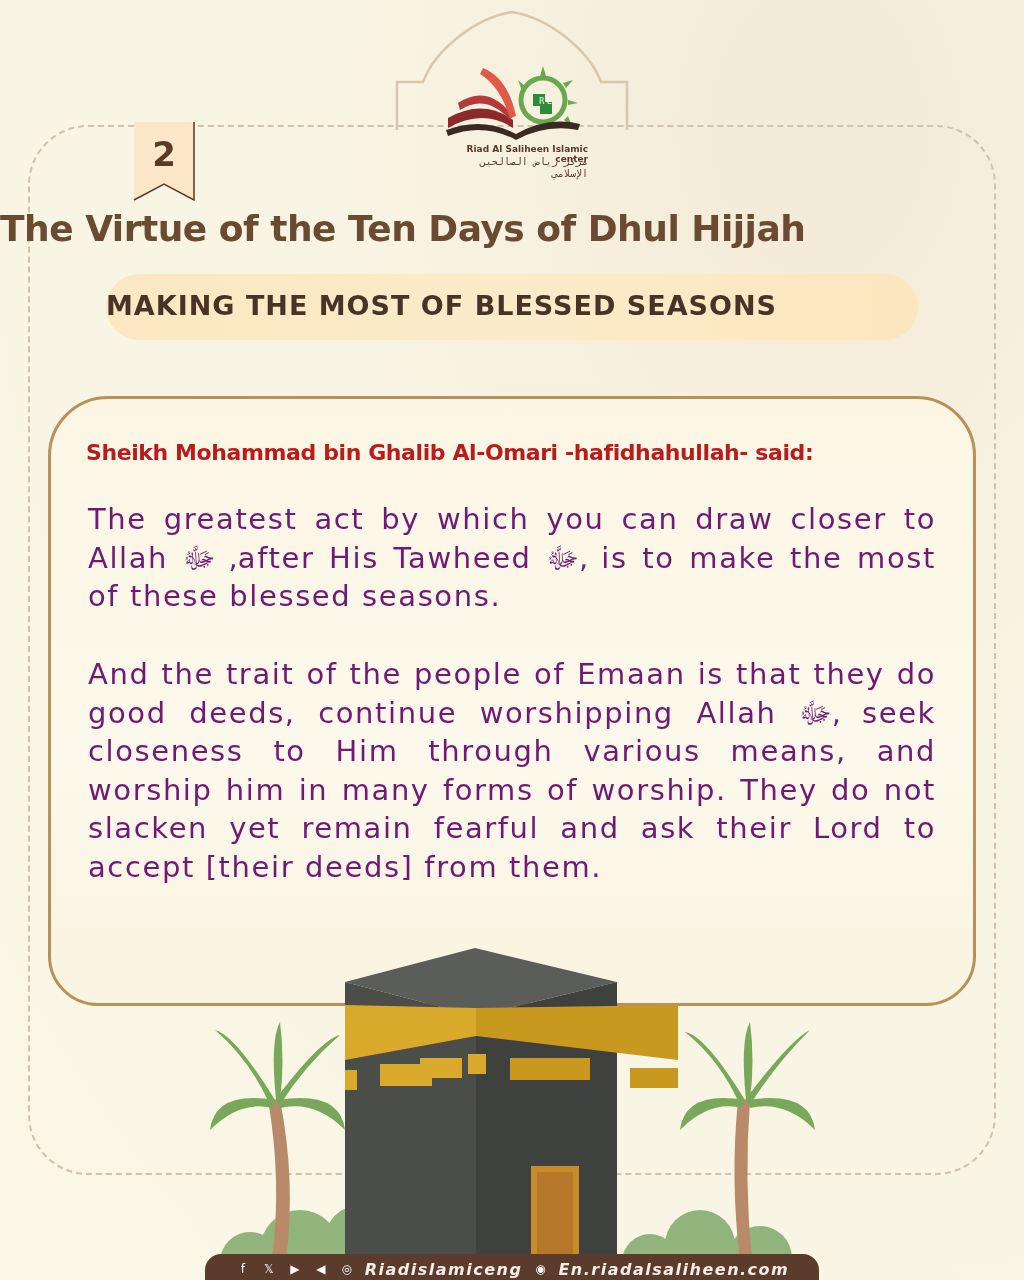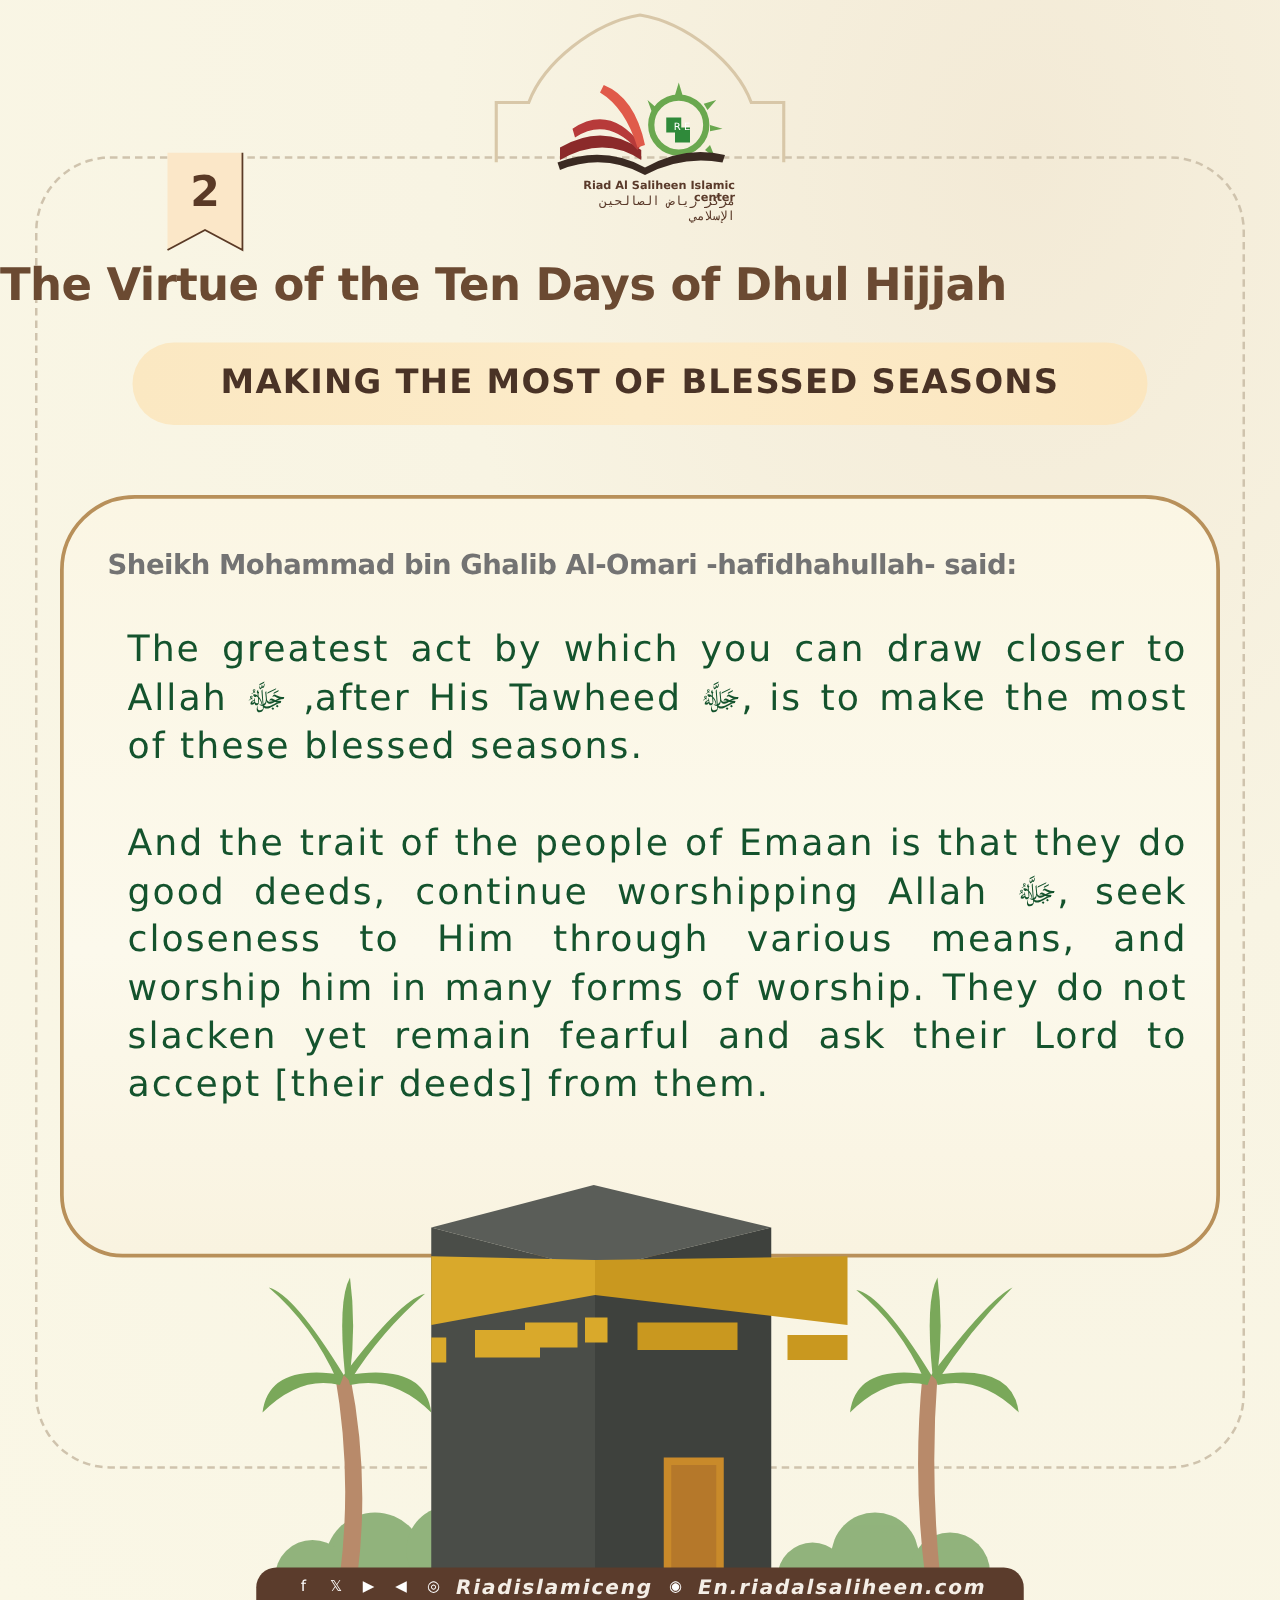--- a/index.html
+++ b/index.html
@@ -12,28 +12,28 @@
   .logo{position:absolute;left:438px;top:58px;width:150px;height:120px;text-align:right;}
   .logo-caption{font-size:9px;color:#5a3a2a;font-weight:bold;position:absolute;top:86px;left:0;width:150px;}
   .logo-arabic{font-size:10px;color:#5a3a2a;position:absolute;top:98px;left:0;width:150px;font-family:Liberation Mono, monospace;}
   .ribbon{position:absolute;left:133px;top:122px;width:62px;height:80px;}
   .ribbon-num{position:absolute;left:133px;top:134px;width:62px;text-align:center;
     font-size:34px;font-weight:bold;color:#5a3a26;font-family:"DejaVu Sans",sans-serif;}
   .title{position:absolute;left:0;top:208px;width:1024px;text-align:left;
     font-size:36px;font-weight:bold;color:#6b4a32;font-family:"DejaVu Sans",sans-serif;letter-spacing:-0.5px;}
   .subtitle-pill{position:absolute;left:106px;top:274px;width:812px;height:66px;border-radius:33px;
     background:linear-gradient(90deg,#fbe8c2,#fcebc9 50%,#fbe6bf);}
-  .subtitle{position:absolute;left:106px;top:290px;width:812px;text-align:center;
+  .subtitle{position:absolute;left:106px;top:290px;width:812px;
     font-size:27px;font-weight:bold;color:#4a3326;letter-spacing:1px;font-family:"DejaVu Sans",sans-serif;}
   .card{position:absolute;left:48px;top:396px;width:928px;height:610px;box-sizing:border-box;
     border:3px solid #b8905a;border-radius:60px 60px 50px 50px;
     background:linear-gradient(180deg,#fbf6e4,#fcf9ec 60%,#f9f3e0);}
   .attribution{position:absolute;left:86px;top:440px;width:860px;font-size:22px;font-weight:bold;
-    color:#737373;font-family:"DejaVu Sans",sans-serif;letter-spacing:-0.4px;}
-  .body-text{position:absolute;left:102px;width:848px;font-size:29px;line-height:38.6px;color:#14532d;
+    color:#b91c1c;font-family:"DejaVu Sans",sans-serif;letter-spacing:-0.4px;}
+  .body-text{position:absolute;left:88px;width:848px;font-size:29px;line-height:38.6px;color:#701a75;
     text-align:justify;text-align-last:left;letter-spacing:1.6px;font-family:"DejaVu Sans",sans-serif;}
   .p1{top:500px;}
   .p2{top:655px;}
   .scene{position:absolute;left:0;top:940px;width:1024px;height:340px;}
   .footer{position:absolute;left:205px;top:1254px;width:614px;height:30px;border-radius:16px 16px 0 0;
     background:#5b3c2c;display:flex;align-items:center;justify-content:center;gap:10px;color:#fff;}
   .footer .ic{font-size:12px;color:#fff;width:16px;text-align:center;}
   .footer .txt{font-size:16px;font-weight:bold;letter-spacing:1.5px;color:#f4eee6;font-style:italic;}
 </style>
 </head>

